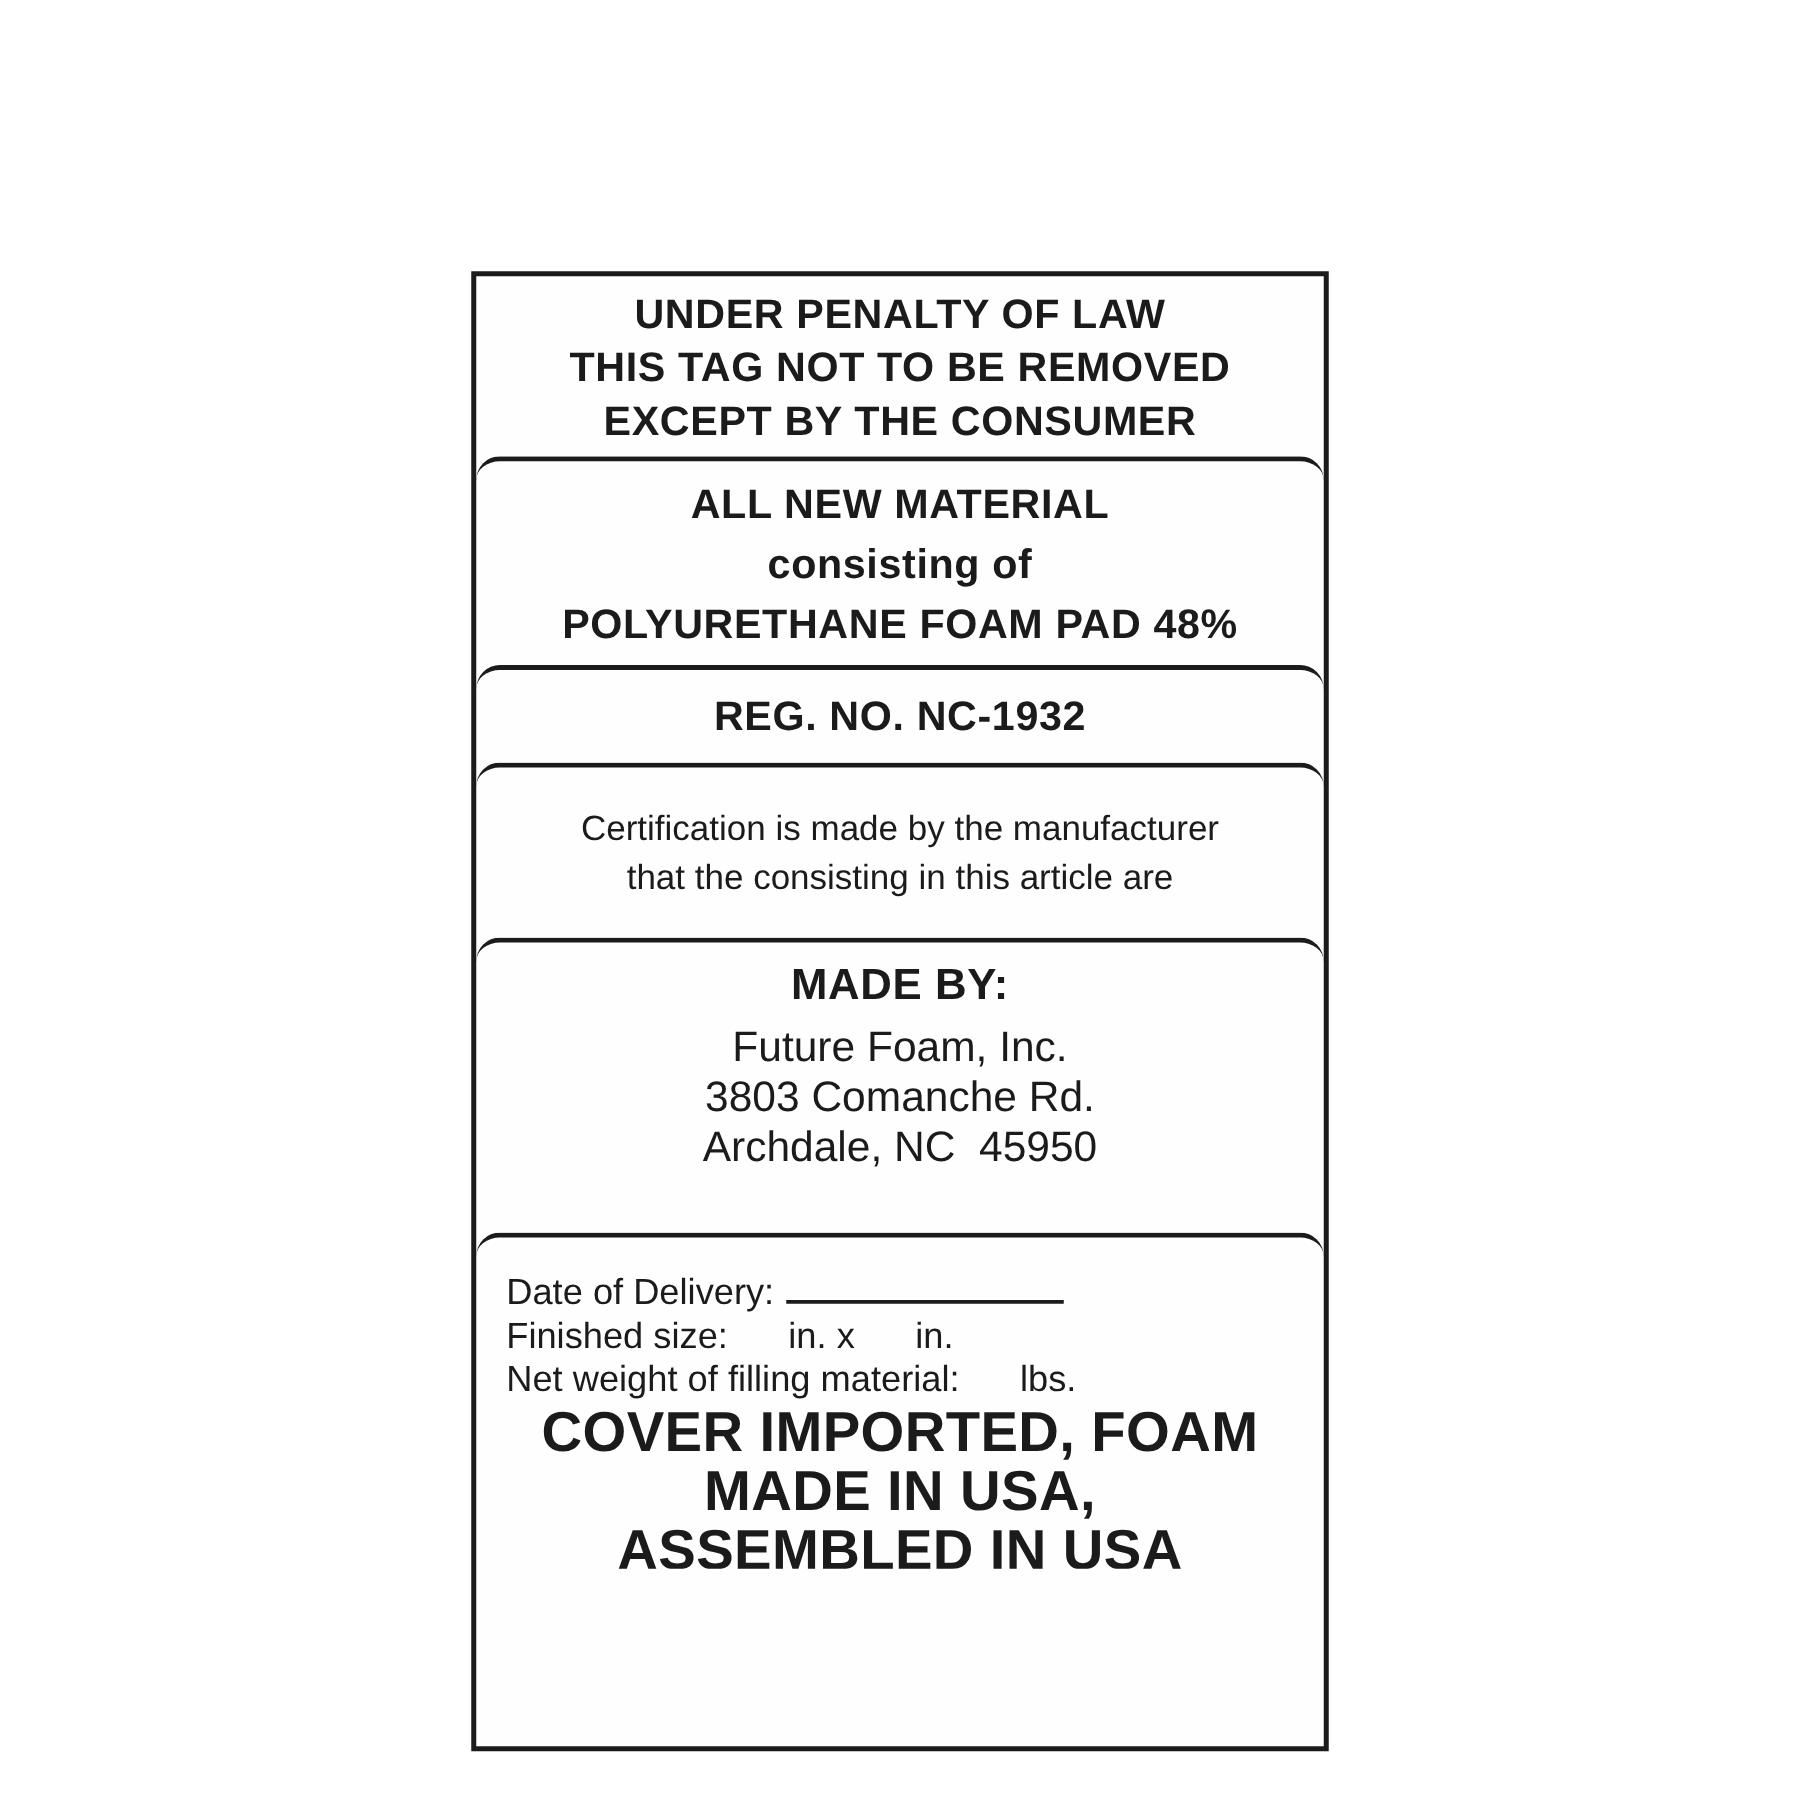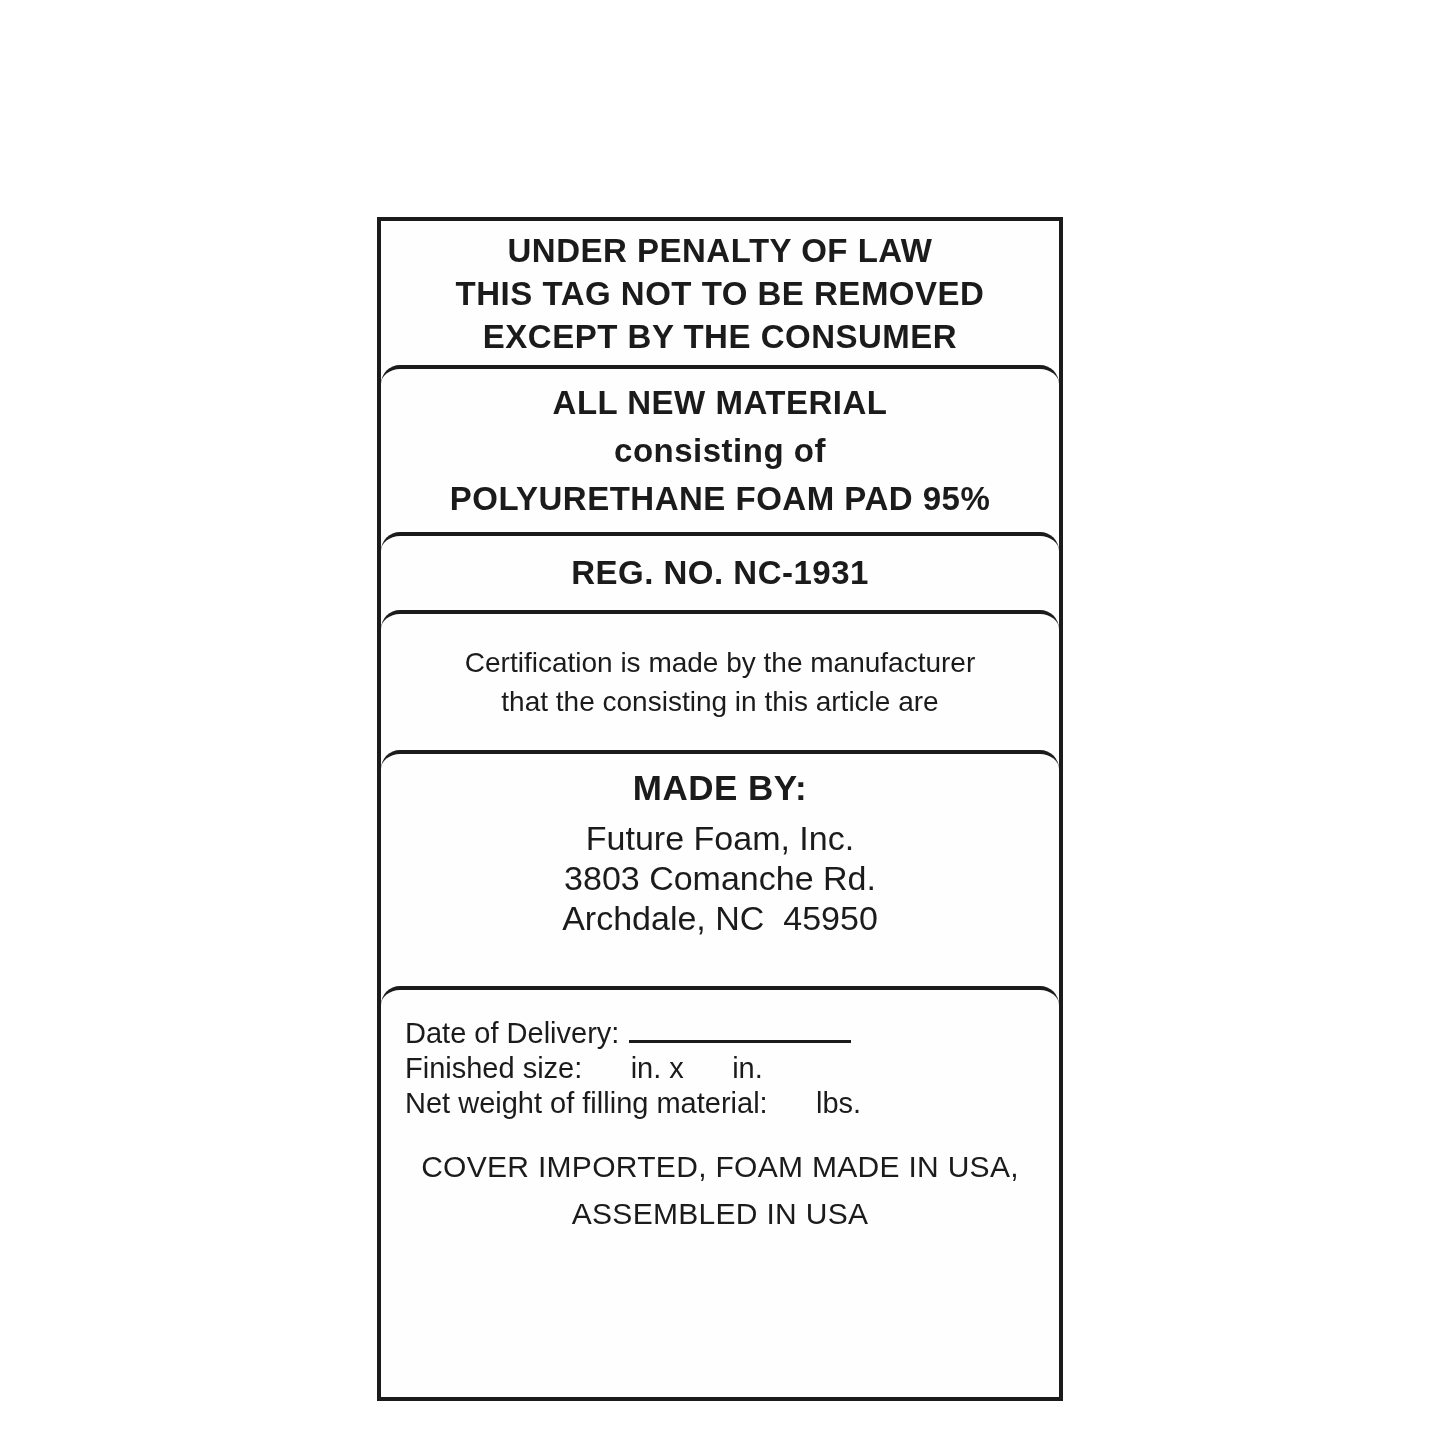--- a/index.html
+++ b/index.html
@@ -95,45 +95,45 @@
     border-bottom: 3px solid #1b1b1b;
     vertical-align: baseline;
     margin-left: 10px;
   }
   .origin-block {
     margin-top: auto;
     text-align: center;
     padding-bottom: 4px;
   }
   .origin-line {
-    font-weight: normal;
-    font-size: 30px;
+    font-weight: bold;
+    font-size: 45px;
     line-height: 47px;
     letter-spacing: 0.3px;
   }
 </style>
 </head>
 <body>
 
 <div class="law-label">
 
   <div class="section sec-penalty">
     <div class="penalty-line">UNDER PENALTY OF LAW</div>
     <div class="penalty-line">THIS TAG NOT TO BE REMOVED</div>
     <div class="penalty-line">EXCEPT BY THE CONSUMER</div>
   </div>
 
   <div class="section sec-material">
     <div class="material-line">ALL NEW MATERIAL</div>
     <div class="material-line">consisting of</div>
-    <div class="material-line">POLYURETHANE FOAM PAD 95%</div>
+    <div class="material-line">POLYURETHANE FOAM PAD 48%</div>
   </div>
 
   <div class="section sec-reg">
-    <div class="reg-line">REG. NO. NC-1931</div>
+    <div class="reg-line">REG. NO. NC-1932</div>
   </div>
 
   <div class="section sec-cert">
     <div class="cert-line">Certification is made by the manufacturer</div>
     <div class="cert-line">that the consisting in this article are</div>
   </div>
 
   <div class="section sec-madeby">
     <div class="madeby-heading">MADE BY:</div>
     <div class="madeby-line">Future Foam, Inc.</div>

